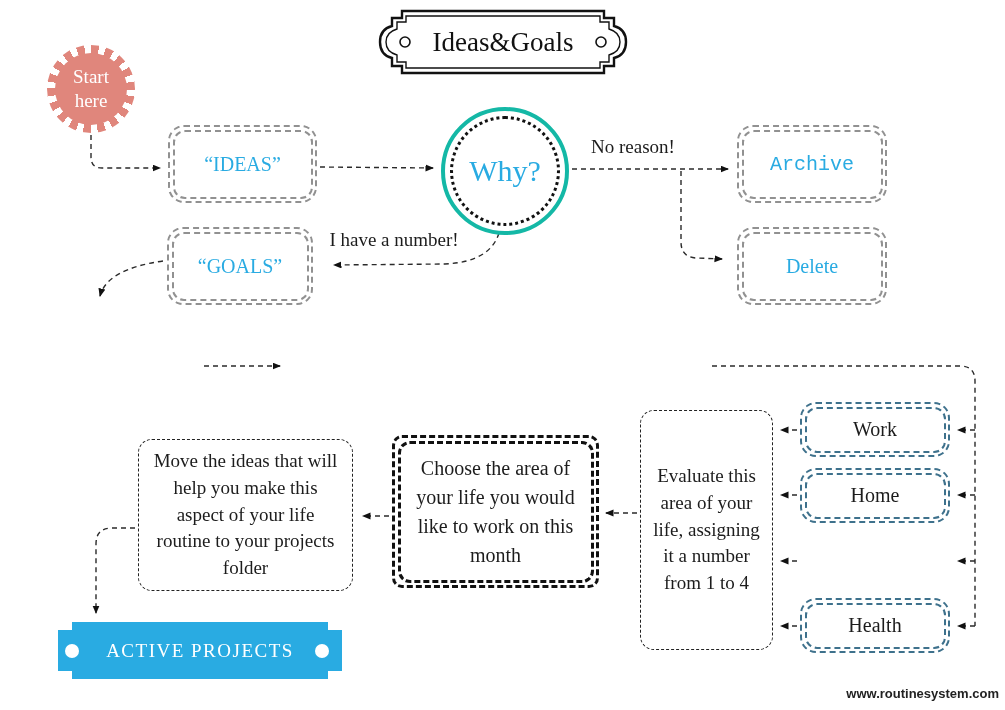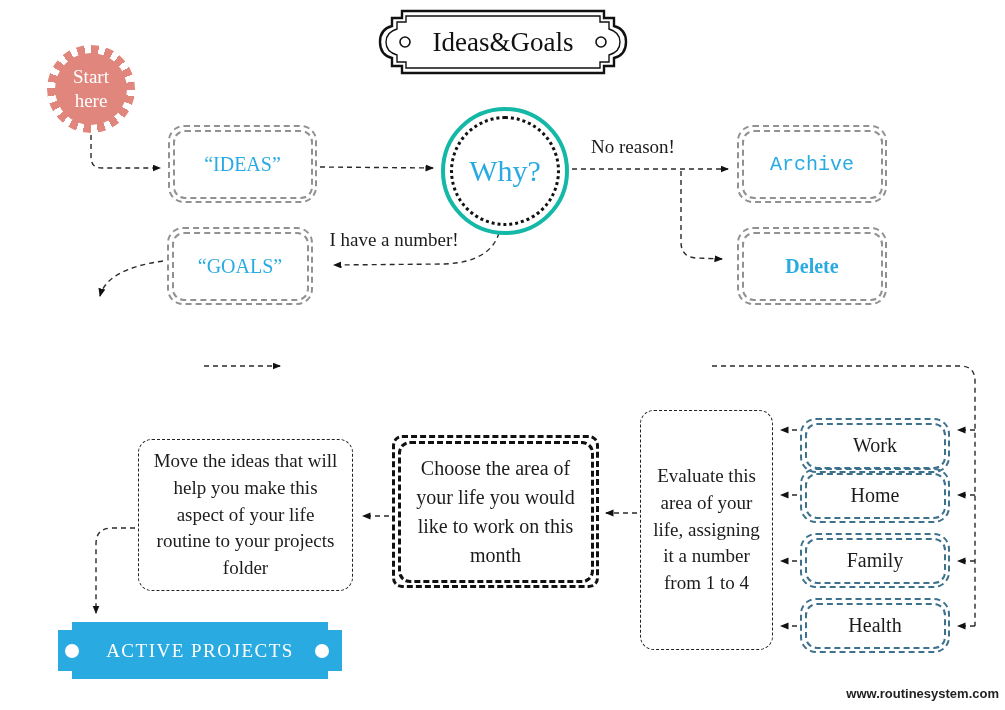--- a/index.html
+++ b/index.html
@@ -119,40 +119,37 @@
   <div class="node why">
     <span>Why?</span>
   </div>
 
   <div class="wire-label" style="left:585px;top:136px;width:96px;">No reason!</div>
 
   <div class="node dd dd-gray" style="left:737px;top:125px;width:150px;height:78px;font-family:Liberation Mono, monospace;">
     <span class="blue-text">Archive</span>
   </div>
 
-  <div class="node dd dd-gray" style="left:737px;top:227px;width:150px;height:78px;font-weight:bold;">
+  <div class="node dd dd-gray" style="left:737px;top:227px;width:150px;height:78px;">
     <span class="blue-text">Delete</span>
   </div>
 
   <div class="wire-label" style="left:327px;top:229px;width:134px;">I have a number!</div>
 
   <div class="node dd dd-gray" style="left:167px;top:227px;width:146px;height:78px;">
     <span class="blue-text">“GOALS”</span>
   </div>
 
 
 
-  <div class="node dd dd-steel" style="left:800px;top:418px;width:150px;height:55px;">
+  <div class="node dd dd-steel" style="left:800px;top:402px;width:150px;height:55px;">
     <span class="black-text">Work</span>
   </div>
   <div class="node dd dd-steel" style="left:800px;top:468px;width:150px;height:55px;">
     <span class="black-text">Home</span>
-  </div>
-  <div class="node dd dd-steel" style="left:800px;top:533px;width:150px;height:55px;">
-    <span class="black-text">Family</span>
   </div>
   <div class="node dd dd-steel" style="left:800px;top:598px;width:150px;height:55px;">
     <span class="black-text">Health</span>
   </div>
 
   <div class="node sd" style="left:640px;top:410px;width:133px;height:240px;">
     <span>Evaluate this area of your life, assigning it a number from 1 to 4</span>
   </div>
 
   <div class="node dd dd-black" style="left:392px;top:435px;width:207px;height:153px;font-size:20px;line-height:1.45;padding:12px 14px;border-radius:10px;">

